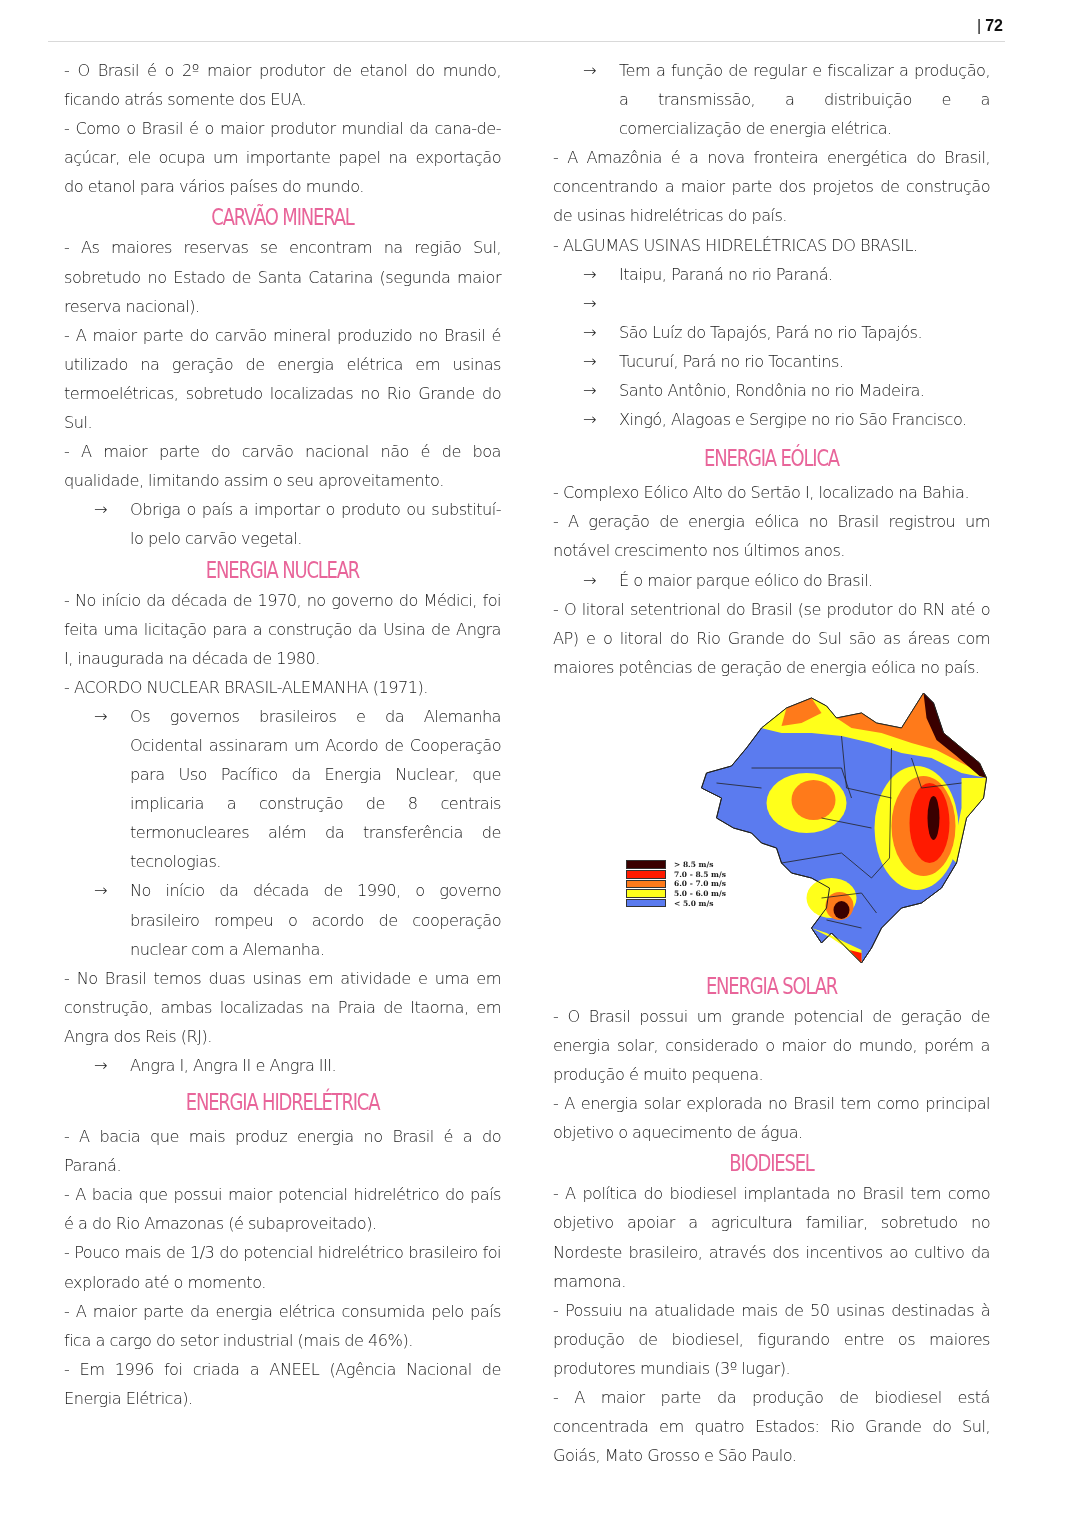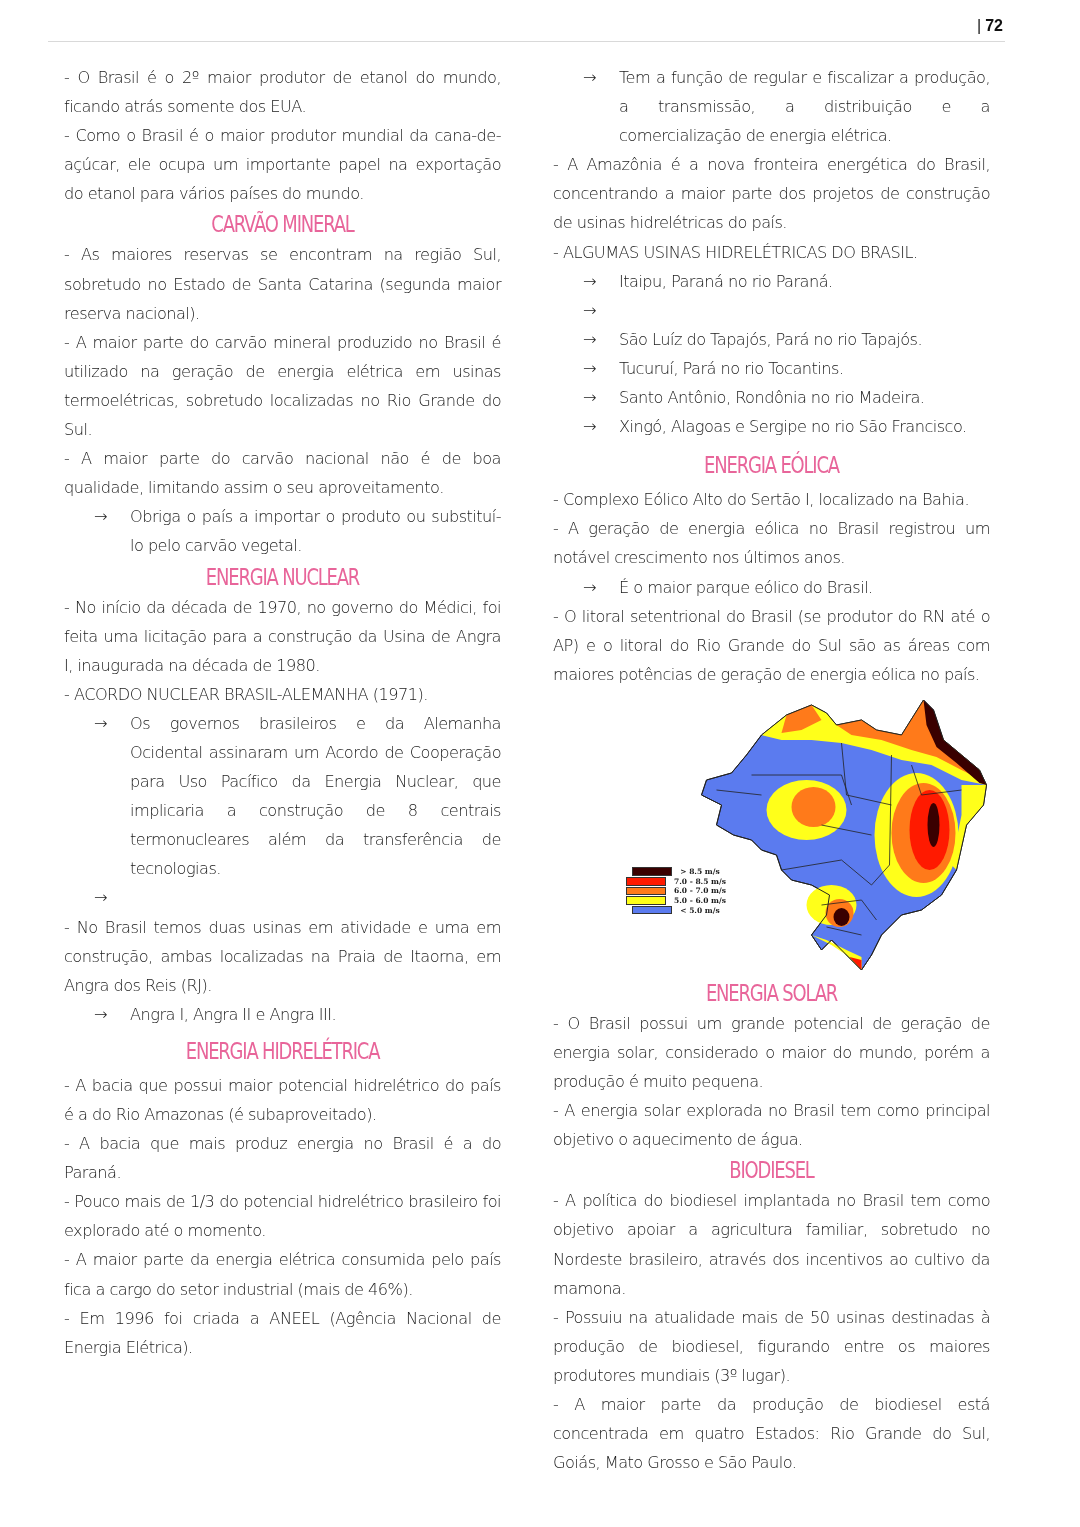--- a/index.html
+++ b/index.html
@@ -10,21 +10,21 @@
   .header-rule {
     position: absolute; left: 48px; top: 41px; width: 957px; height: 1px;
     background: #d9d9d9;
   }
   .page-number {
     position: absolute; right: 77px; top: 17px;
     font-family: "Liberation Sans", sans-serif; font-weight: bold; font-size: 16px; color: #111;
   }
   .page-number .bar { font-weight: normal; margin-right: 4px; }
   .col {
-    position: absolute; top: 63px; width: 437px;
+    position: absolute; top: 56px; width: 437px;
     font-family: "DejaVu Sans", sans-serif; font-size: 16.2px; line-height: 29.1px;
     letter-spacing: -0.55px; font-weight: 300;
   }
   .col-left { left: 64px; }
   .col-right { left: 553px; }
   .p { text-align: justify; margin: 0; }
   .arrow-item {
     display: flex; margin: 0; padding-left: 30px;
   }
   .arrow-item .arr { width: 36px; flex: none; text-align: left; }
@@ -36,21 +36,21 @@
     font-weight: normal;
   }
   .map-wrap {
     position: relative; width: 437px; height: 280px; margin: 6px 0 2px 0;
   }
   .legend {
     position: absolute; left: 73px; top: 172px;
     font-family: "DejaVu Serif", serif; font-size: 7.5px; line-height: 9px; letter-spacing: 0;
     font-weight: bold;
   }
-  .legend-row { display: flex; align-items: center; height: 9.6px; justify-content: center; }
+  .legend-row { display: flex; align-items: center; height: 9.6px; }
   .legend-swatch { width: 40px; height: 8.6px; border: 1px solid #333; margin-right: 8px; box-sizing: border-box; }
 </style>
 </head>
 <body>
 
 <div class="header-rule"></div>
 <div class="page-number"><span class="bar">|</span><span>72</span></div>
 
 <div class="col col-left">
   <p class="p">- O Brasil é o 2º maior produtor de etanol do mundo, ficando atrás somente dos EUA.</p>
@@ -65,29 +65,30 @@
     </div>
   <h2 class="heading">ENERGIA NUCLEAR</h2>
   <p class="p">- No início da década de 1970, no governo do Médici, foi feita uma licitação para a construção da Usina de Angra I, inaugurada na década de 1980.</p>
   <p class="p">- ACORDO NUCLEAR BRASIL-ALEMANHA (1971).</p>
   <div class="arrow-item">
       <span class="arr">→</span>
       <span class="txt">Os governos brasileiros e da Alemanha Ocidental assinaram um Acordo de Cooperação para Uso Pacífico da Energia Nuclear, que implicaria a construção de 8 centrais termonucleares além da transferência de tecnologias.</span>
     </div>
   <div class="arrow-item">
       <span class="arr">→</span>
+      <span class="txt">No início da década de 1990, o governo brasileiro rompeu o acordo de cooperação nuclear com a Alemanha.</span>
     </div>
   <p class="p">- No Brasil temos duas usinas em atividade e uma em construção, ambas localizadas na Praia de Itaorna, em Angra dos Reis (RJ).</p>
   <div class="arrow-item">
       <span class="arr">→</span>
       <span class="txt">Angra I, Angra II e Angra III.</span>
     </div>
   <h2 class="heading" style="margin-top:6px;margin-bottom:4px;">ENERGIA HIDRELÉTRICA</h2>
+  <p class="p">- A bacia que mais produz energia no Brasil é a do Paraná.</p>
   <p class="p">- A bacia que possui maior potencial hidrelétrico do país é a do Rio Amazonas (é subaproveitado).</p>
-  <p class="p">- A bacia que mais produz energia no Brasil é a do Paraná.</p>
   <p class="p">- Pouco mais de 1/3 do potencial hidrelétrico brasileiro foi explorado até o momento.</p>
   <p class="p">- A maior parte da energia elétrica consumida pelo país fica a cargo do setor industrial (mais de 46%).</p>
   <p class="p">- Em 1996 foi criada a ANEEL (Agência Nacional de Energia Elétrica).</p>
 </div>
 
 <div class="col col-right">
   <div class="arrow-item">
       <span class="arr">→</span>
       <span class="txt">Tem a função de regular e fiscalizar a produção, a transmissão, a distribuição e a comercialização de energia elétrica.</span>
     </div>

